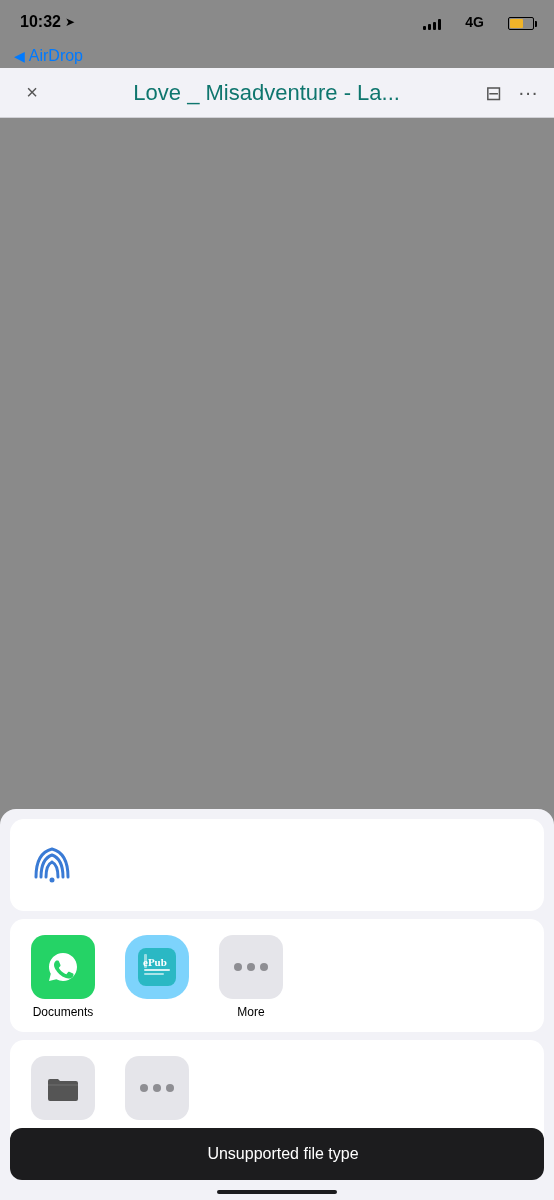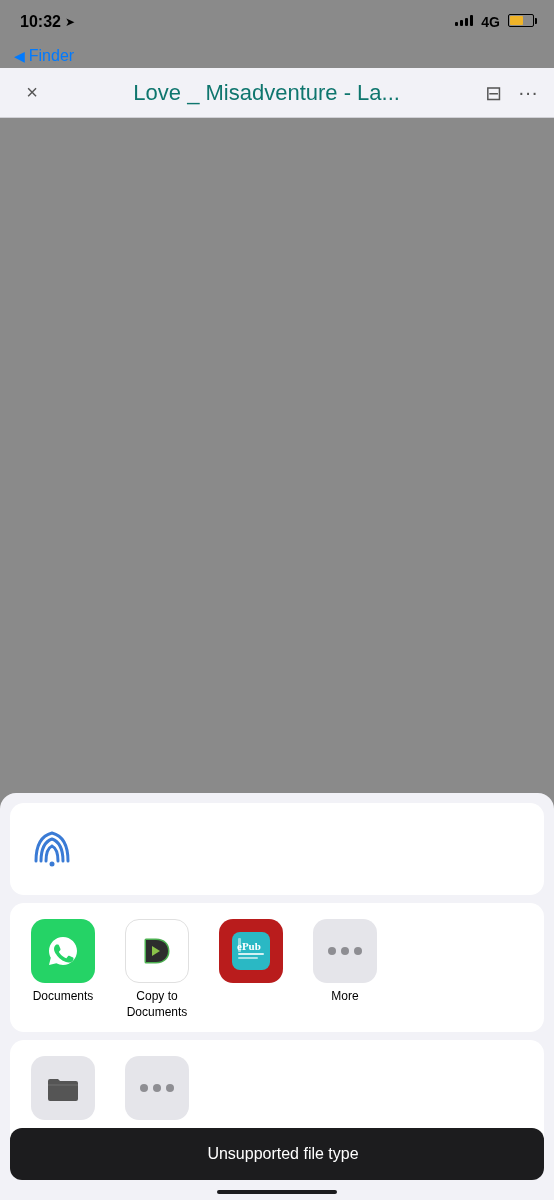--- a/index.html
+++ b/index.html
@@ -40,22 +40,22 @@
       color: #000;
     }
 
     .location-icon {
       font-size: 12px;
       color: #000;
     }
 
     .status-right {
       display: flex;
-      align-items: flex-start;
-      gap: 8px;
+      align-items: flex-end;
+      gap: 24px;
     }
 
     .signal-bars {
       display: flex;
       align-items: flex-end;
       gap: 2px;
       height: 12px;
     }
 
     .signal-bar {
@@ -272,21 +272,22 @@
     .app-icon.books {
       background: #e07b20;
     }
 
     .app-icon.documents {
       background: #fff;
       border: 1px solid #e0e0e0;
     }
 
     .app-icon.epub {
-      background: #b91c1c;
+      background: #7dd3fc;
+      border-radius: 22px;
     }
 
     .app-icon.more-apps {
       background: #e5e5ea;
     }
 
     .app-label {
       font-size: 12px;
       color: #000;
       text-align: center;
@@ -398,21 +399,21 @@
     <span class="network-text">4G</span>
     <div class="battery">
       <div class="battery-fill"></div>
     </div>
   </div>
 </div>
 
 <div class="back-nav">
   <div class="back-arrow">
     <span>◀</span>
-    <span class="back-label">Finder</span>
+    <span class="back-label">AirDrop</span>
   </div>
 </div>
 
 <div class="top-nav">
   <div class="nav-close">
     <span>×</span>
   </div>
   <div class="nav-title">Love _ Misadventure - La...</div>
   <div class="nav-actions">
     <div class="nav-icon">
@@ -450,33 +451,20 @@
           <div class="app-icon whatsapp">
             <svg width="36" height="36" viewBox="0 0 36 36" fill="none">
               <path d="M18 4C10.268 4 4 10.268 4 18c0 2.49.651 4.83 1.79 6.86L4 32l7.34-1.76A13.93 13.93 0 0018 32c7.732 0 14-6.268 14-14S25.732 4 18 4z" fill="white"></path>
               <path d="M14 12.5c-.4-1-.7-1.02-1.1-1.04-.28-.01-.6-.01-.93-.01s-.85.12-1.29.6c-.44.48-1.68 1.64-1.68 4s1.72 4.64 1.96 4.96c.24.32 3.32 5.32 8.2 7.24 4.06 1.6 4.88 1.28 5.76 1.2.88-.08 2.84-1.16 3.24-2.28.4-1.12.4-2.08.28-2.28-.12-.2-.44-.32-.92-.56s-2.84-1.4-3.28-1.56-.76-.24-1.08.24c-.32.48-1.24 1.56-1.52 1.88-.28.32-.56.36-1.04.12-.48-.24-2.04-.75-3.88-2.39-1.44-1.27-2.41-2.84-2.69-3.32-.28-.48-.03-.74.21-.98.22-.21.48-.56.72-.84.24-.28.32-.48.48-.8.16-.32.08-.6-.04-.84-.12-.24-1.04-2.62-1.46-3.58z" fill="#25d366"></path>
             </svg>
           </div>
           <span class="app-label">Documents</span>
         </div>
 
 
-        <div class="app-item">
-          <div class="app-icon documents">
-            <svg width="42" height="42" viewBox="0 0 42 42" fill="none">
-
-              <rect x="4" y="4" width="34" height="34" rx="8" fill="white"></rect>
-              <path d="M10 10 L10 32 L20 32 C28 32 32 27 32 21 C32 15 28 10 20 10 Z" fill="none" stroke="#4CAF50" stroke-width="3" stroke-linejoin="round"></path>
-              <path d="M10 10 L20 10 C28 10 32 15 32 21 C32 27 28 32 20 32 L10 32 Z" fill="#2d2d2d"></path>
-
-              <polygon points="16,16 16,26 24,21" fill="#8BC34A"></polygon>
-            </svg>
-          </div>
-          <span class="app-label">Copy to Documents</span>
-        </div>
 
         <div class="app-item">
           <div class="app-icon epub">
             <svg width="42" height="42" viewBox="0 0 42 42" fill="none">
               <rect x="2" y="2" width="38" height="38" rx="8" fill="#2ab8c4"></rect>
 
               <text x="7" y="20" font-family="Georgia, serif" font-size="11" font-weight="bold" fill="white">ePub</text>
 
               <rect x="8" y="23" width="26" height="2" rx="1" fill="white" opacity="0.8"></rect>
               <rect x="8" y="27" width="20" height="2" rx="1" fill="white" opacity="0.6"></rect>

